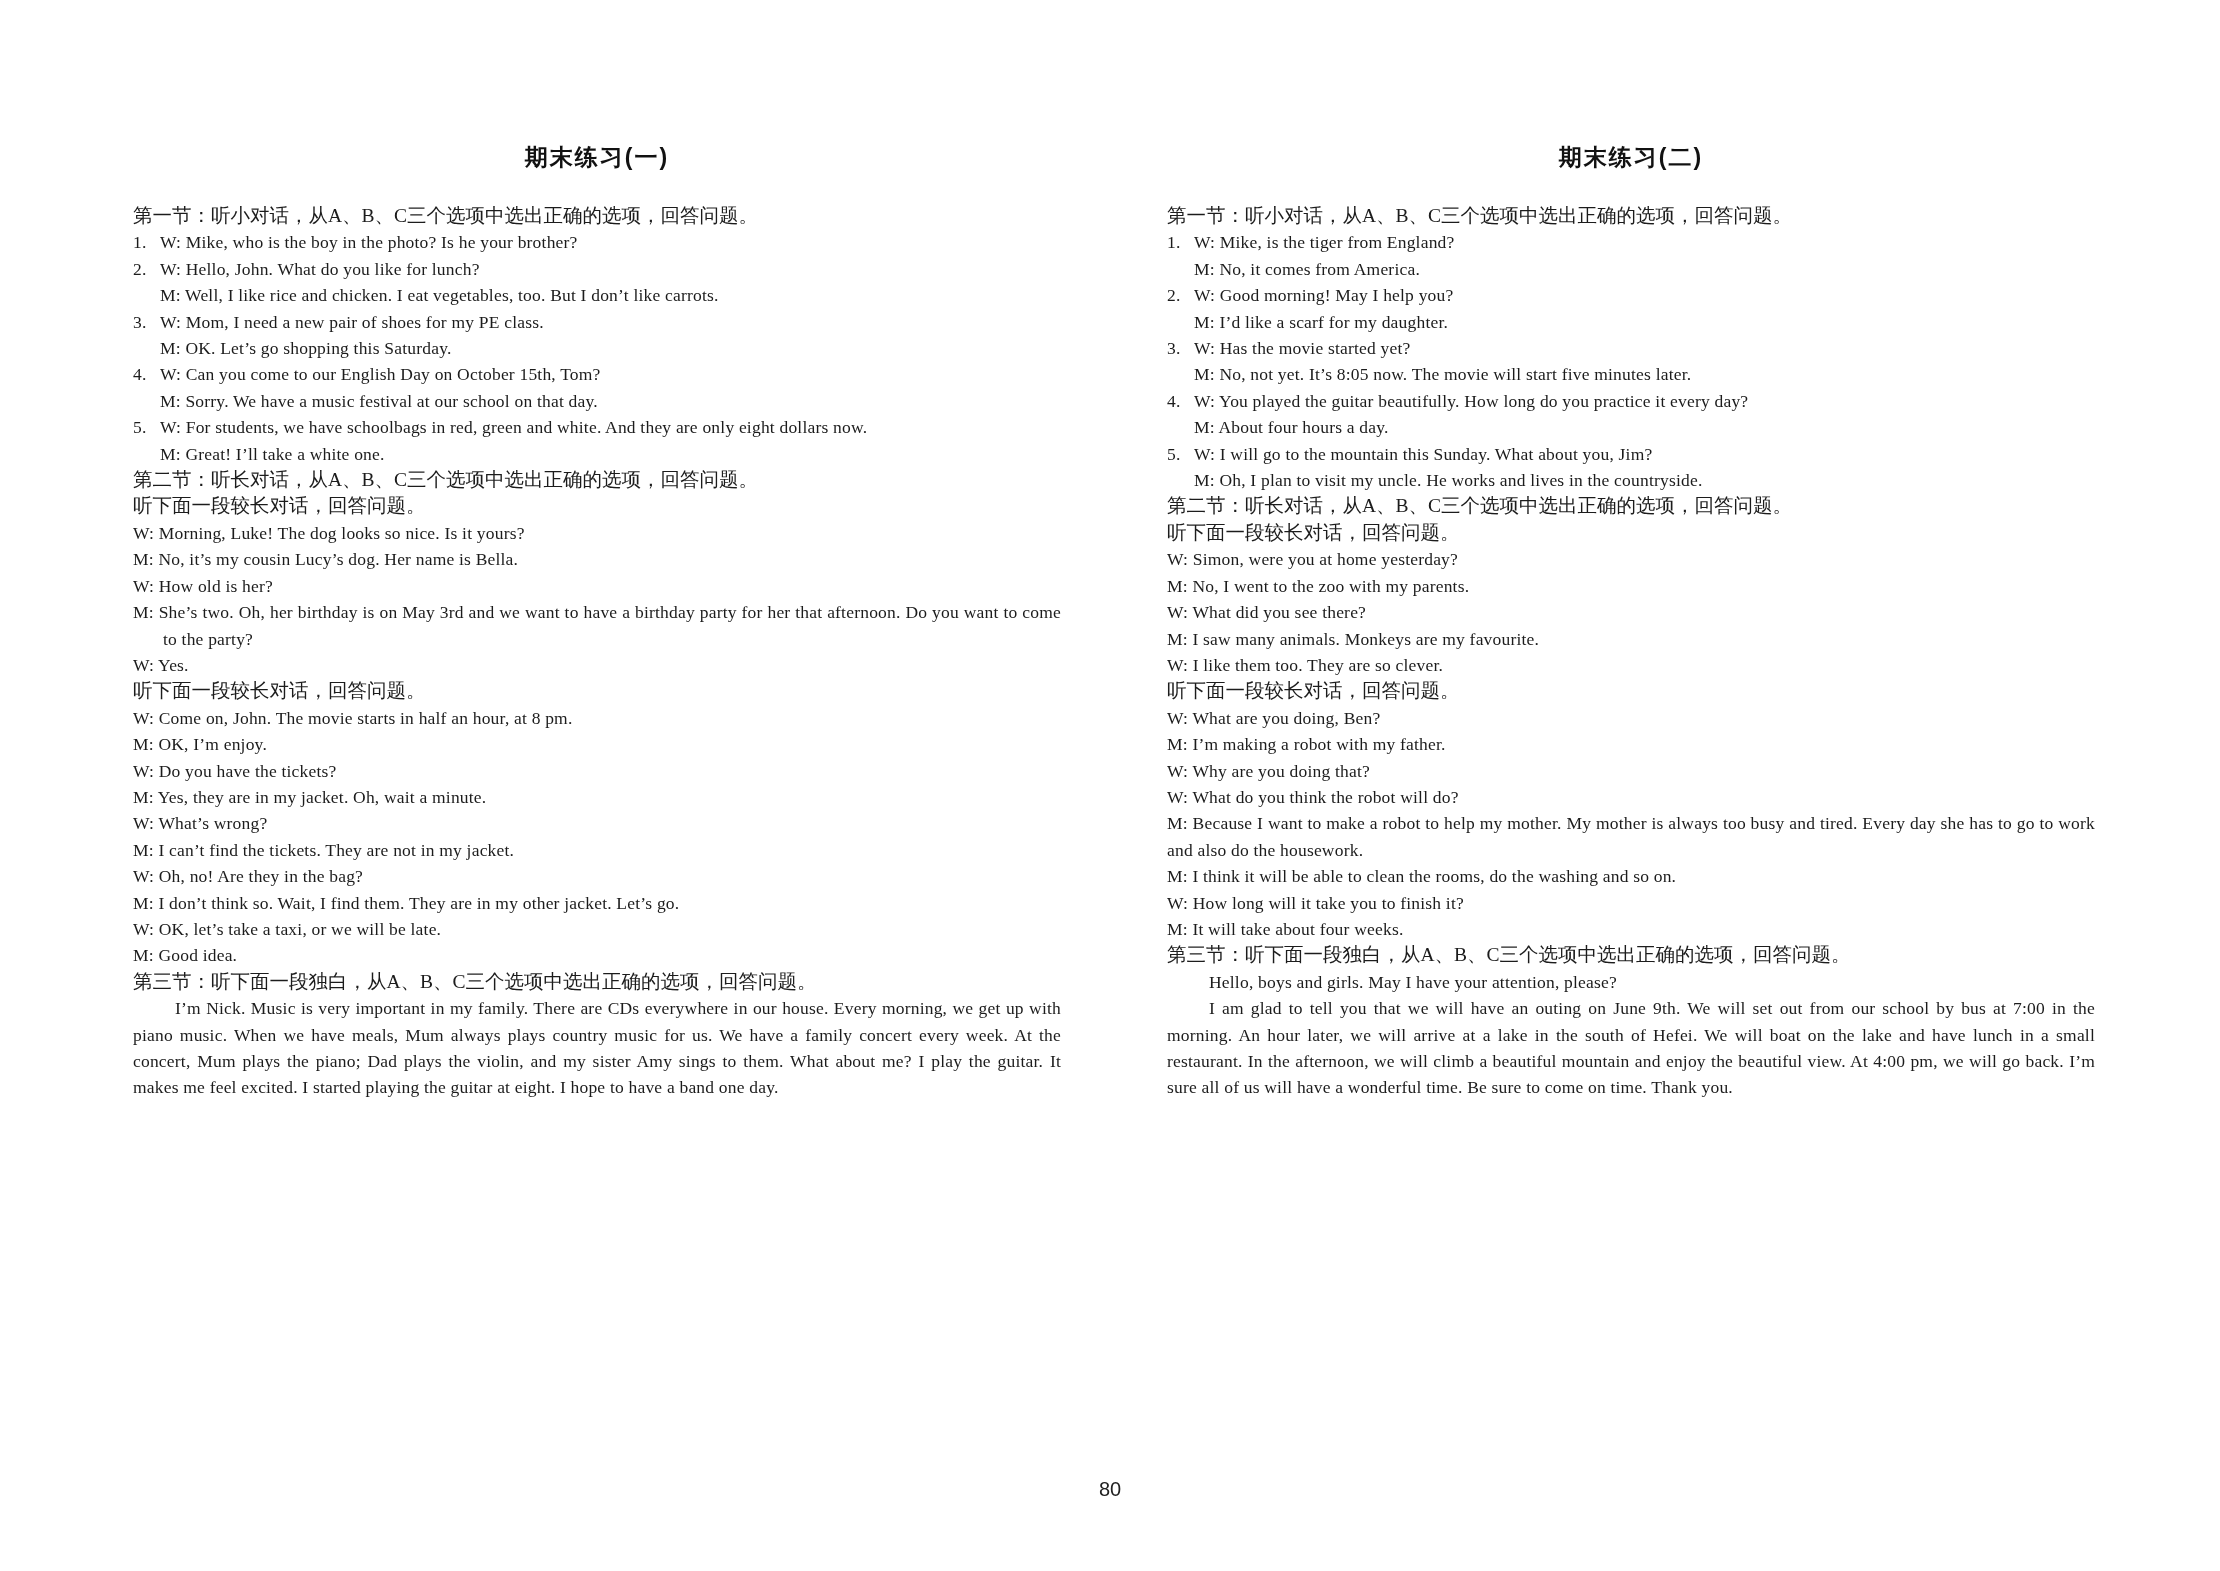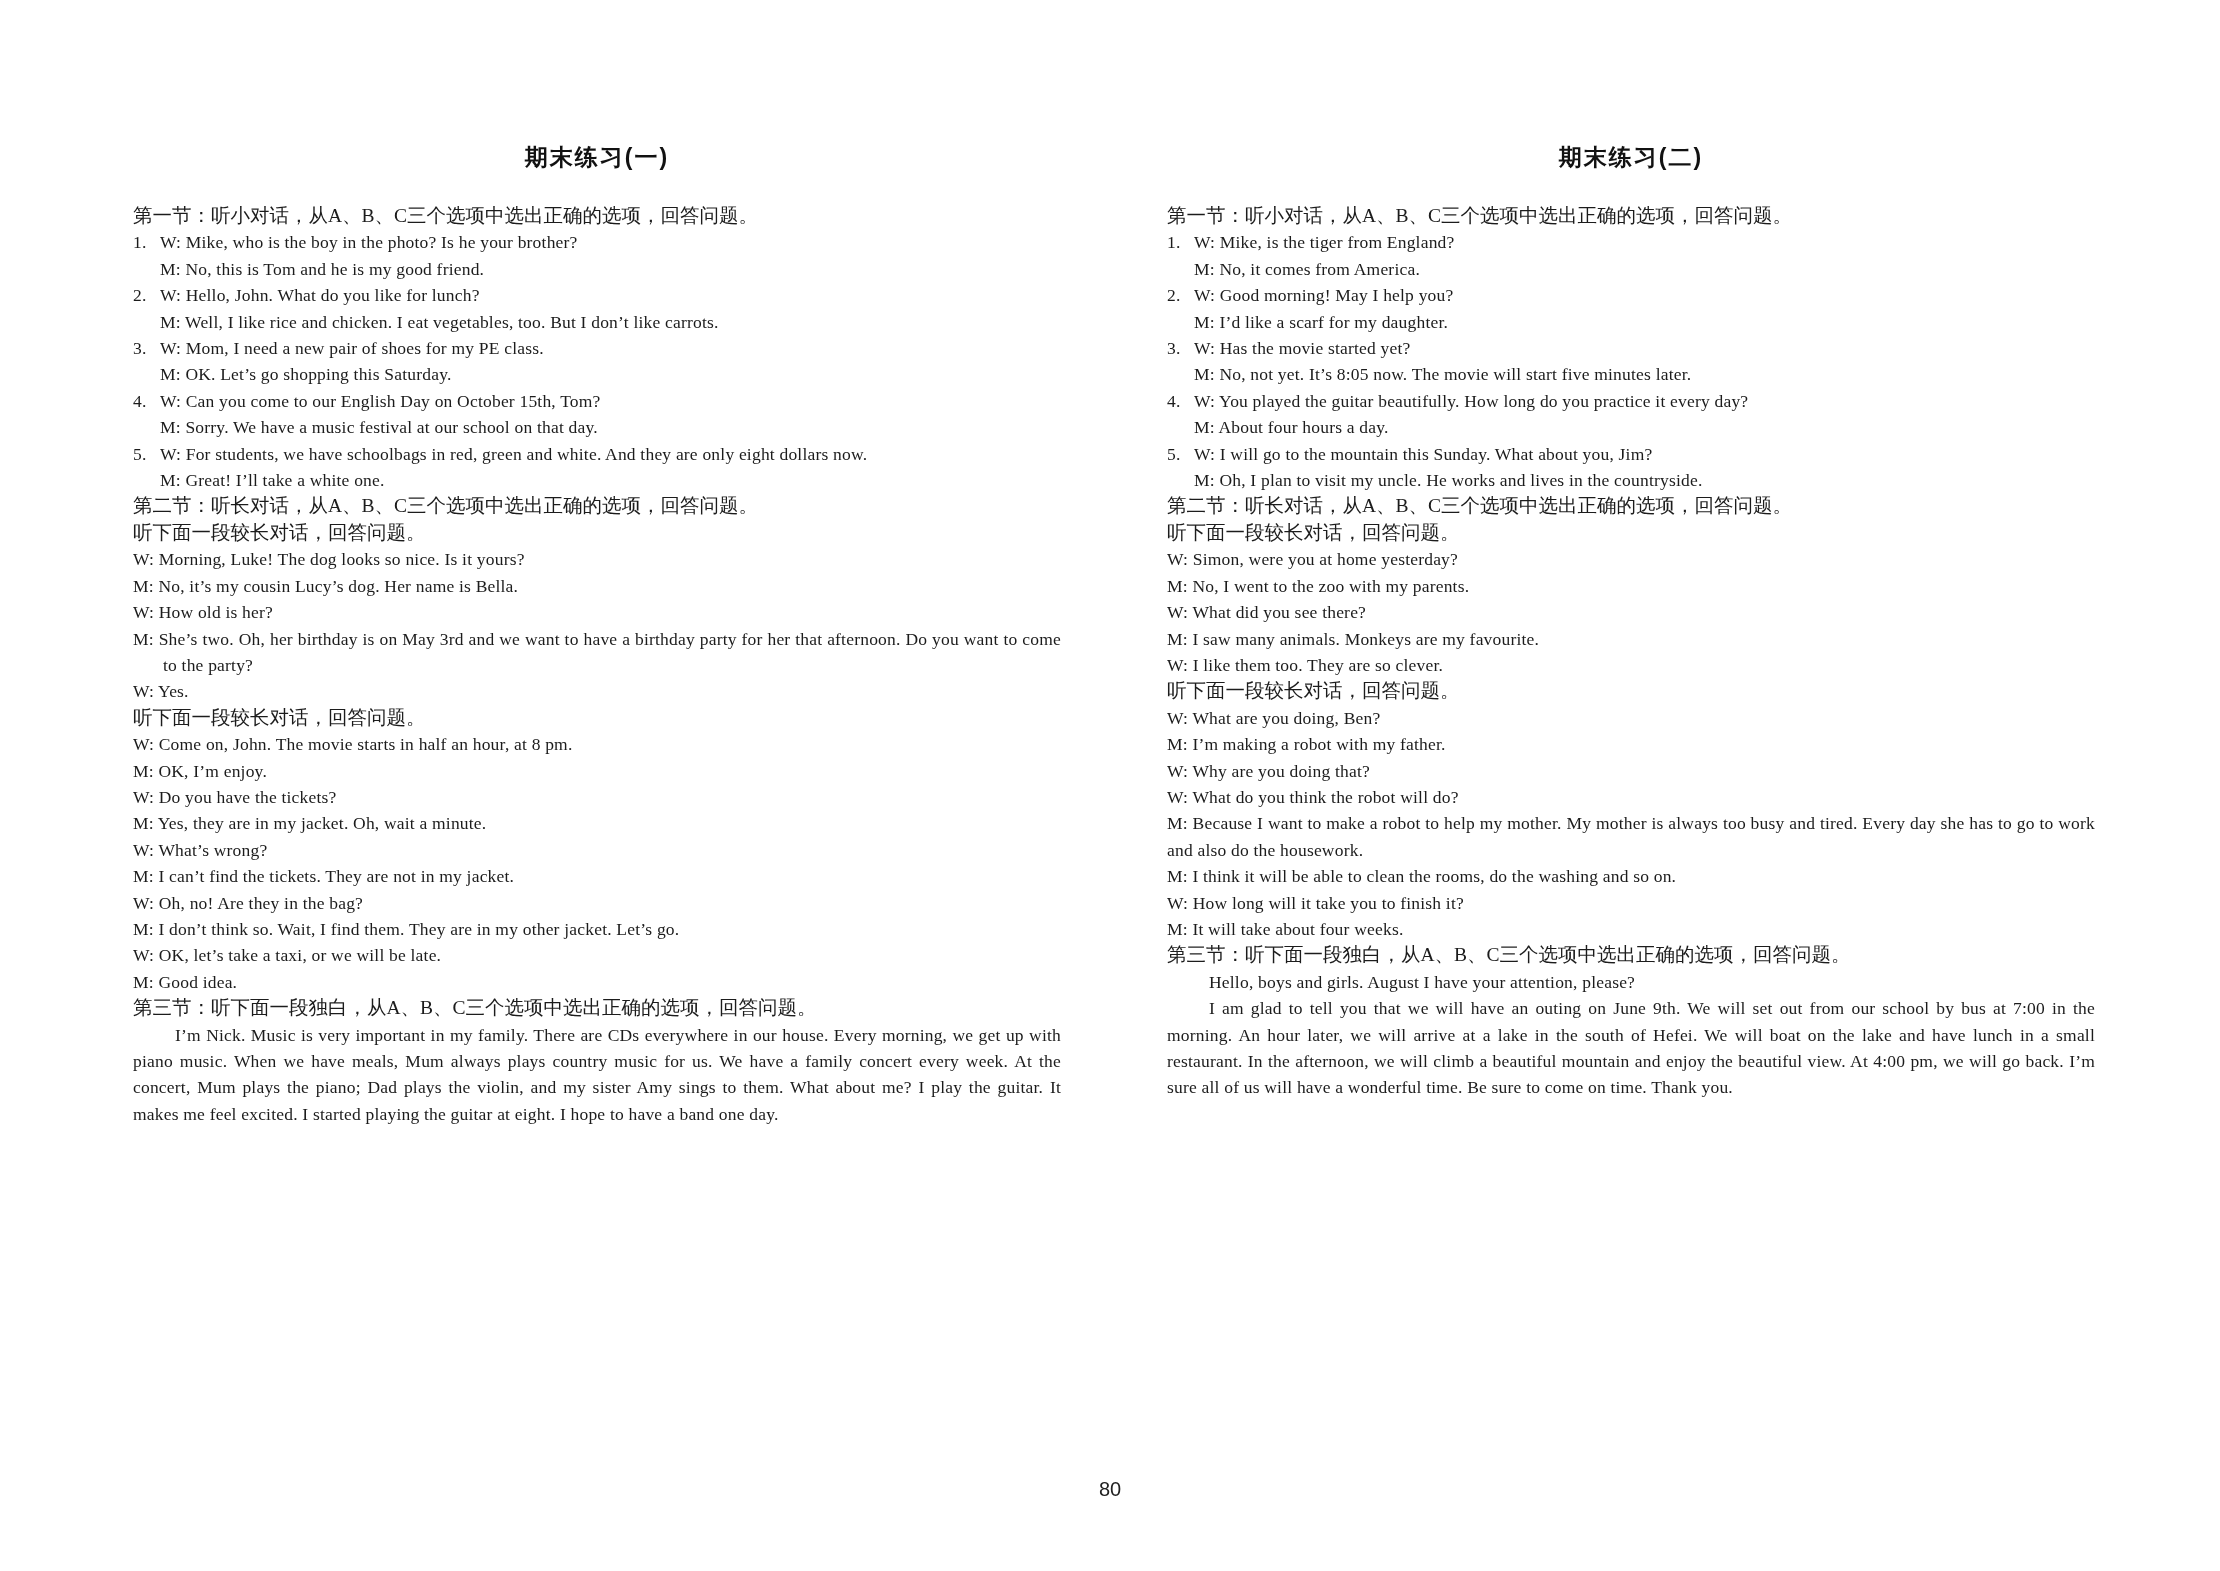--- a/index.html
+++ b/index.html
@@ -49,21 +49,20 @@
 </head>
 <body>
 
 <div class="page">
 
   <div class="col col-left">
     <div class="title">期末练习(一)</div>
     <div class="lines">
         <div class="line t-section">第一节：听小对话，从A、B、C三个选项中选出正确的选项，回答问题。</div>
         <div class="line t-num"><span class="n">1.</span><span>W: Mike, who is the boy in the photo? Is he your brother?</span></div>
-        <div class="line t-resp">M: No, this is Tom and he is my good friend.</div>
         <div class="line t-num"><span class="n">2.</span><span>W: Hello, John. What do you like for lunch?</span></div>
         <div class="line t-resp">M: Well, I like rice and chicken. I eat vegetables, too. But I don’t like carrots.</div>
         <div class="line t-num"><span class="n">3.</span><span>W: Mom, I need a new pair of shoes for my PE class.</span></div>
         <div class="line t-resp">M: OK. Let’s go shopping this Saturday.</div>
         <div class="line t-num"><span class="n">4.</span><span>W: Can you come to our English Day on October 15th, Tom?</span></div>
         <div class="line t-resp">M: Sorry. We have a music festival at our school on that day.</div>
         <div class="line t-num"><span class="n">5.</span><span>W: For students, we have schoolbags in red, green and white. And they are only eight dollars now.</span></div>
         <div class="line t-resp">M: Great! I’ll take a white one.</div>
         <div class="line t-section">第二节：听长对话，从A、B、C三个选项中选出正确的选项，回答问题。</div>
         <div class="line t-sub">听下面一段较长对话，回答问题。</div>
@@ -112,20 +111,20 @@
         <div class="line t-sub">听下面一段较长对话，回答问题。</div>
         <div class="line t-dialog">W: What are you doing, Ben?</div>
         <div class="line t-dialog">M: I’m making a robot with my father.</div>
         <div class="line t-dialog">W: Why are you doing that?</div>
         <div class="line t-dialog">W: What do you think the robot will do?</div>
         <div class="line t-dialog">M: Because I want to make a robot to help my mother. My mother is always too busy and tired. Every day she has to go to work and also do the housework.</div>
         <div class="line t-dialog">M: I think it will be able to clean the rooms, do the washing and so on.</div>
         <div class="line t-dialog">W: How long will it take you to finish it?</div>
         <div class="line t-dialog">M: It will take about four weeks.</div>
         <div class="line t-section">第三节：听下面一段独白，从A、B、C三个选项中选出正确的选项，回答问题。</div>
-        <div class="line t-para1">Hello, boys and girls. August I have your attention, please?</div>
+        <div class="line t-para1">Hello, boys and girls. May I have your attention, please?</div>
         <div class="line t-para">I am glad to tell you that we will have an outing on June 9th. We will set out from our school by bus at 7:00 in the morning. An hour later, we will arrive at a lake in the south of Hefei. We will boat on the lake and have lunch in a small restaurant. In the afternoon, we will climb a beautiful mountain and enjoy the beautiful view. At 4:00 pm, we will go back. I’m sure all of us will have a wonderful time. Be sure to come on time. Thank you.</div>
       </div>
   </div>
 
   <div class="page-number">80</div>
 
 </div>
 
 </body></html>

